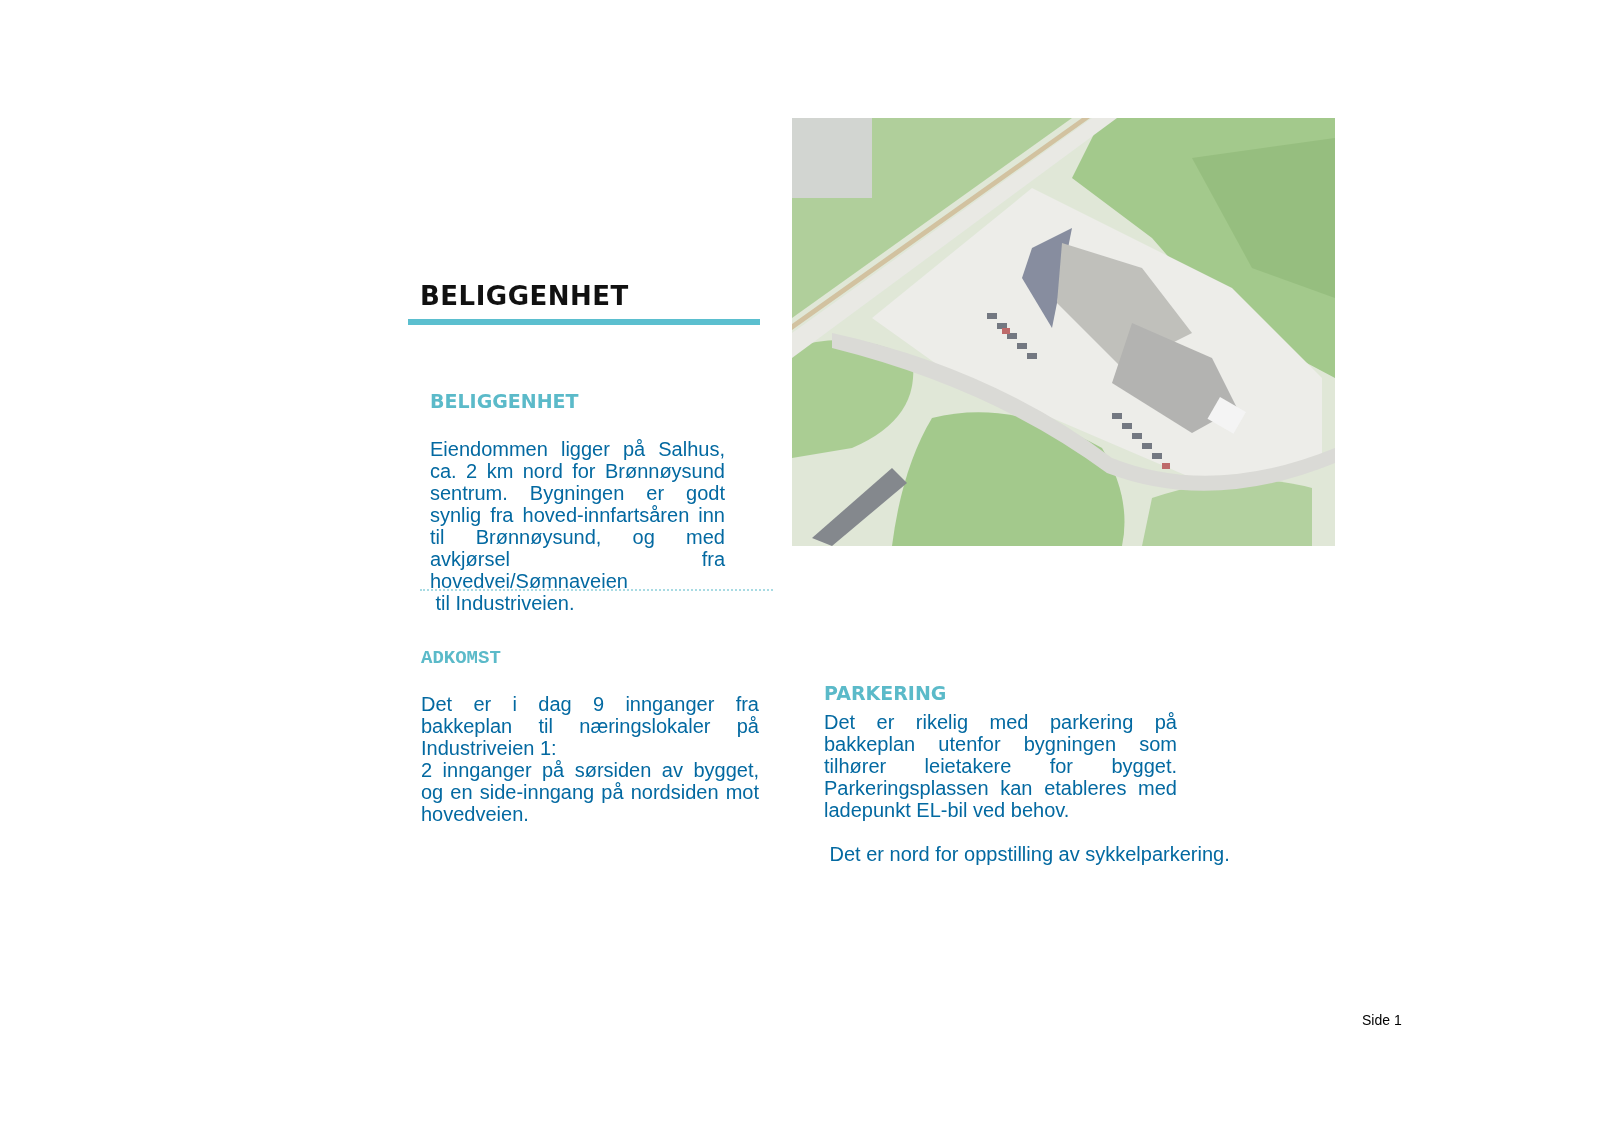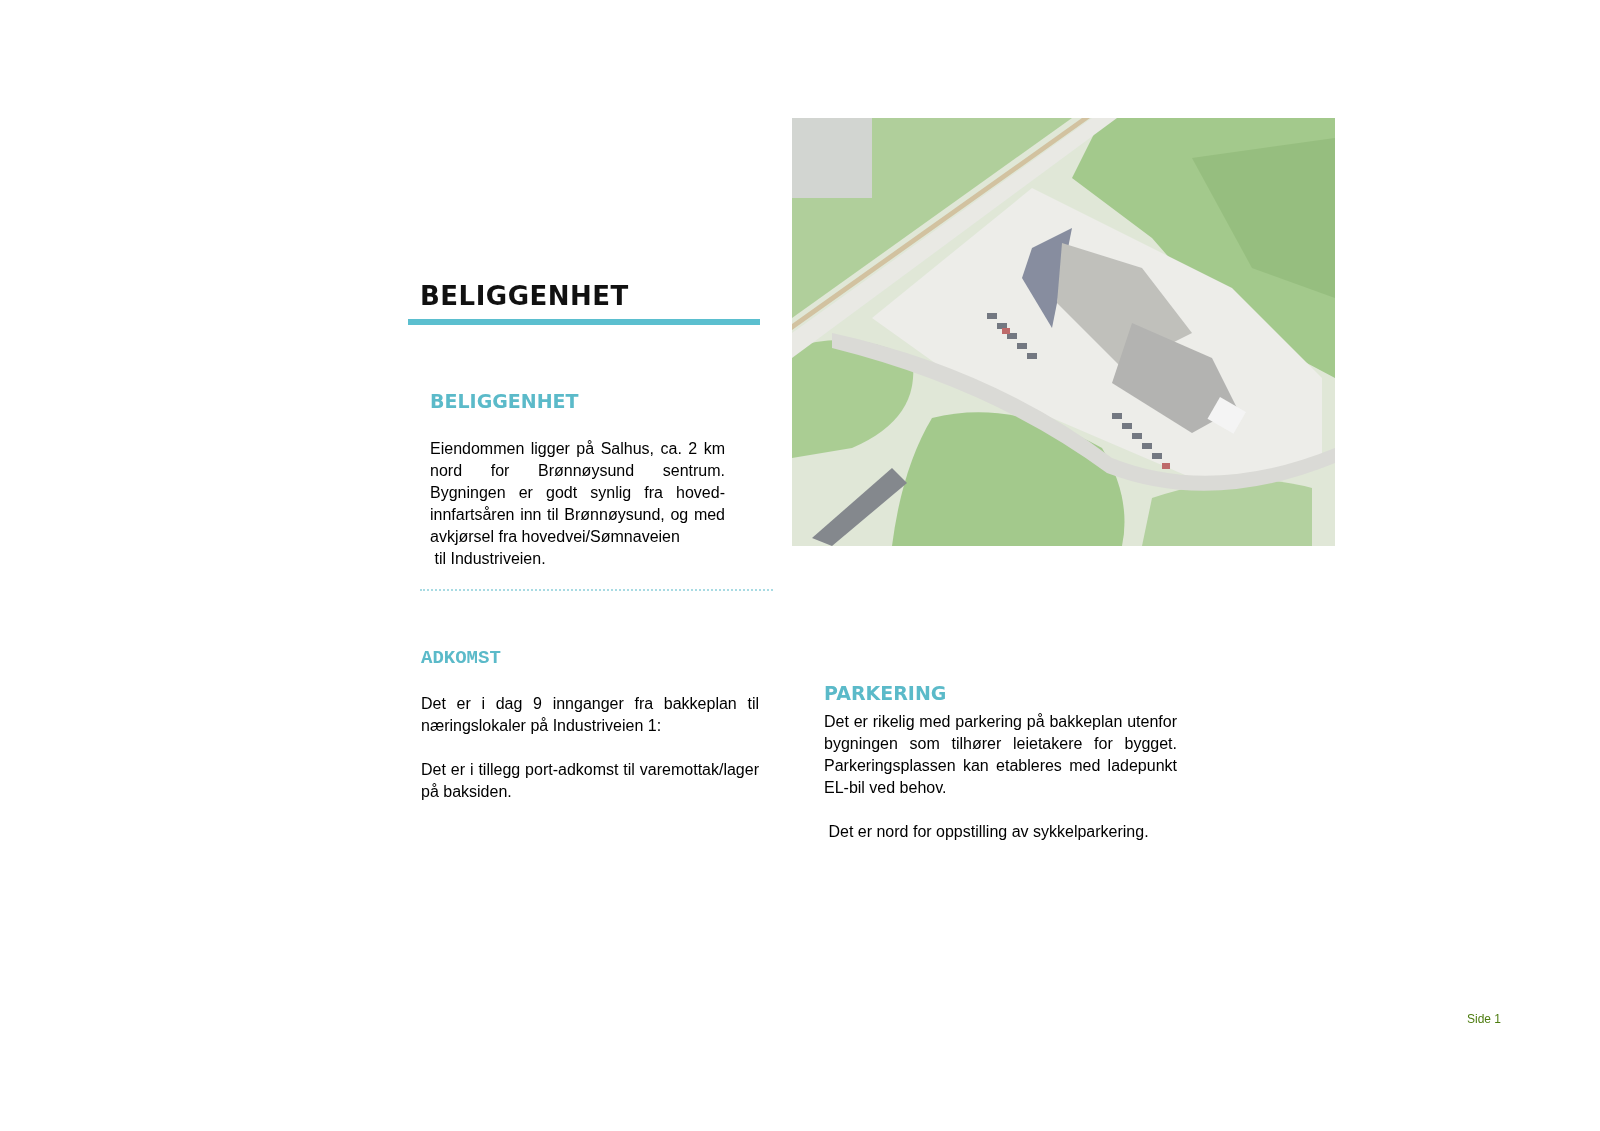--- a/index.html
+++ b/index.html
@@ -1,26 +1,26 @@
 <!DOCTYPE html>
 <html><head>
 <meta charset="utf-8">
 <style>
   html,body{margin:0;padding:0;background:#fff;}
   body{width:1600px;height:1131px;position:relative;overflow:hidden;font-family:"DejaVu Sans","Liberation Sans",sans-serif;color:#333;}
   .abs{position:absolute;}
   .page-title{left:420px;top:281px;font-size:26px;font-weight:bold;color:#111;letter-spacing:0.5px;font-family:"DejaVu Sans",sans-serif;}
   .title-rule{left:408px;top:319px;width:352px;height:6px;background:#5bbfcf;}
   .section-heading{font-size:19px;font-weight:bold;color:#5bbac9;font-family:"DejaVu Sans",sans-serif;}
-  .body-text{font-size:16px;line-height:22px;color:#000000;font-family:"Liberation Sans",sans-serif;}
+  .body-text{font-size:20px;line-height:22px;color:#0369a1;font-family:"Liberation Sans",sans-serif;}
   .justify{text-align:justify;}
   .dotted-divider{left:420px;top:589px;width:353px;border-top:2px dotted #a8dbe3;height:0;}
   .photo{left:792px;top:118px;width:543px;height:428px;overflow:hidden;background:#cfd8c4;}
   .photo svg{display:block;}
-  .page-number{left:1467px;top:1012px;font-size:12px;color:#4d7c0f;font-family:"Liberation Sans",sans-serif;}
+  .page-number{left:1362px;top:1012px;font-size:14px;color:#000000;font-family:"Liberation Sans",sans-serif;}
   p{margin:0;}
   .gap{height:22px;}
 </style>
 </head>
 <body>
 
 <div class="abs page-title">BELIGGENHET</div>
 <div class="abs title-rule"></div>
 
 <div class="abs section-heading" style="left:430px;top:390px;">BELIGGENHET</div>
@@ -72,22 +72,22 @@
 
     <path d="M20 420 L100 350 L115 365 L40 428 Z" fill="#6a6e75"></path>
 
     <rect width="543" height="428" fill="#ffffff" opacity="0.18"></rect>
   </svg>
 </div>
 
 <div class="abs section-heading" style="left:421px;top:647px;font-family:Liberation Mono, monospace;">ADKOMST</div>
 <div class="abs body-text" style="left:421px;top:693px;width:338px;">
   <p class="justify" style="text-align-last:left;">Det er i dag 9 innganger fra bakkeplan til næringslokaler på Industriveien 1:</p>
+  <p class="justify" style="text-align-last:left;">2 innganger på sørsiden av bygget, og en side-inngang på nordsiden mot hovedveien.</p>
   <div class="gap"></div>
-  <p class="justify" style="text-align-last:left;">Det er i tillegg port-adkomst til varemottak/lager på baksiden.</p>
 </div>
 
 <div class="abs section-heading" style="left:824px;top:650px;margin-top:32px;">PARKERING</div>
 <div class="abs body-text" style="left:824px;top:695px;width:353px;margin-top:16px;">
   <p class="justify" style="text-align-last:left;">Det er rikelig med parkering på bakkeplan utenfor bygningen som tilhører leietakere for bygget. Parkeringsplassen kan etableres med ladepunkt EL-bil ved behov.</p>
   <div class="gap"></div>
   <p style="white-space:pre;"> Det er nord for oppstilling av sykkelparkering.</p>
 </div>
 
 <div class="abs page-number">Side 1</div>

